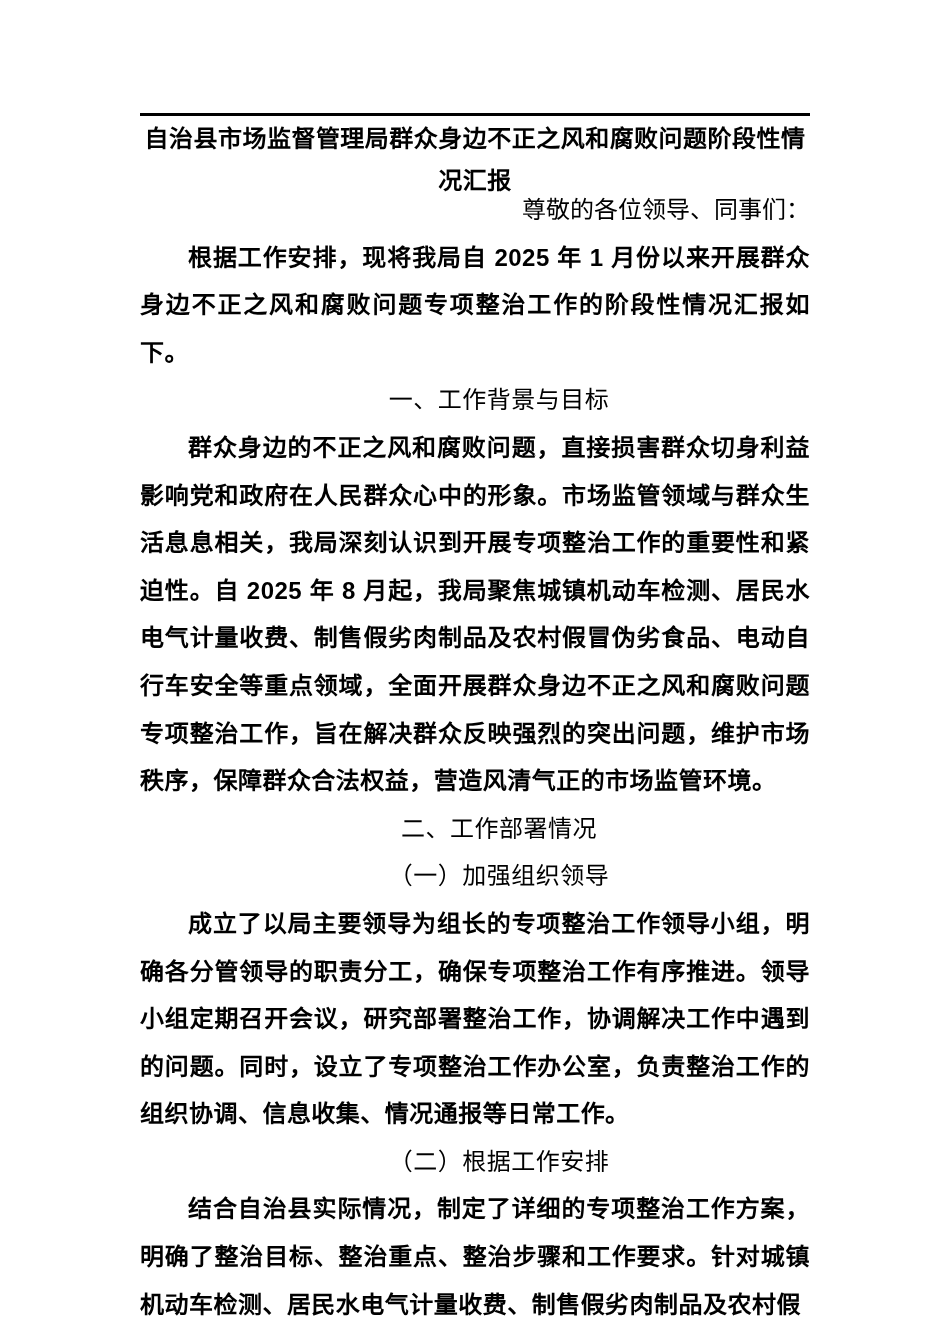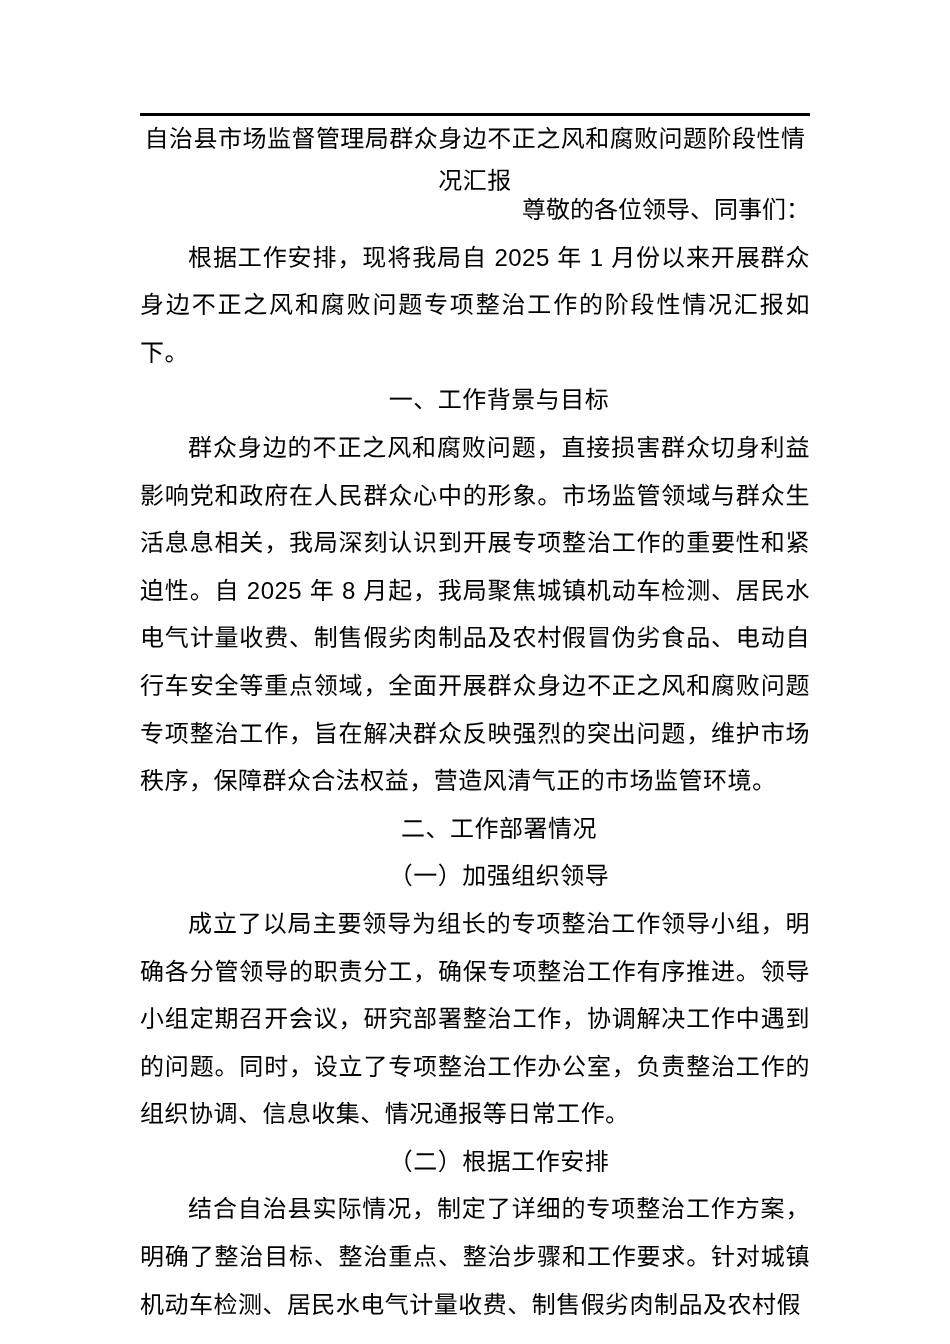--- a/index.html
+++ b/index.html
@@ -20,41 +20,42 @@
     height: 1344px;
     padding: 113px 140px 0 140px;
     background: #ffffff;
   }
   .title-block {
     border-top: 3px solid #000000;
     padding-top: 2px;
   }
   .doc-title {
     font-size: 24px;
-    font-weight: normal;
+    font-weight: bold;
     line-height: 42px;
     text-align: center;
     letter-spacing: 0.02em;
   }
   .body-flow {
     margin-top: -16px;
   }
   .salutation {
     font-size: 24px;
     line-height: 47.6px;
     text-align: right;
   }
   .para {
     font-size: 24px;
     line-height: 47.6px;
     text-align: justify;
     text-justify: inter-character;
     text-indent: 2em;
     letter-spacing: 0.02em;
     margin: 0;
+    font-weight: bold;
   }
   .heading {
     font-size: 24px;
     line-height: 47.6px;
     text-indent: 2em;
     letter-spacing: 0.02em;
     margin: 0;
     text-align: center;
   }
 </style>

